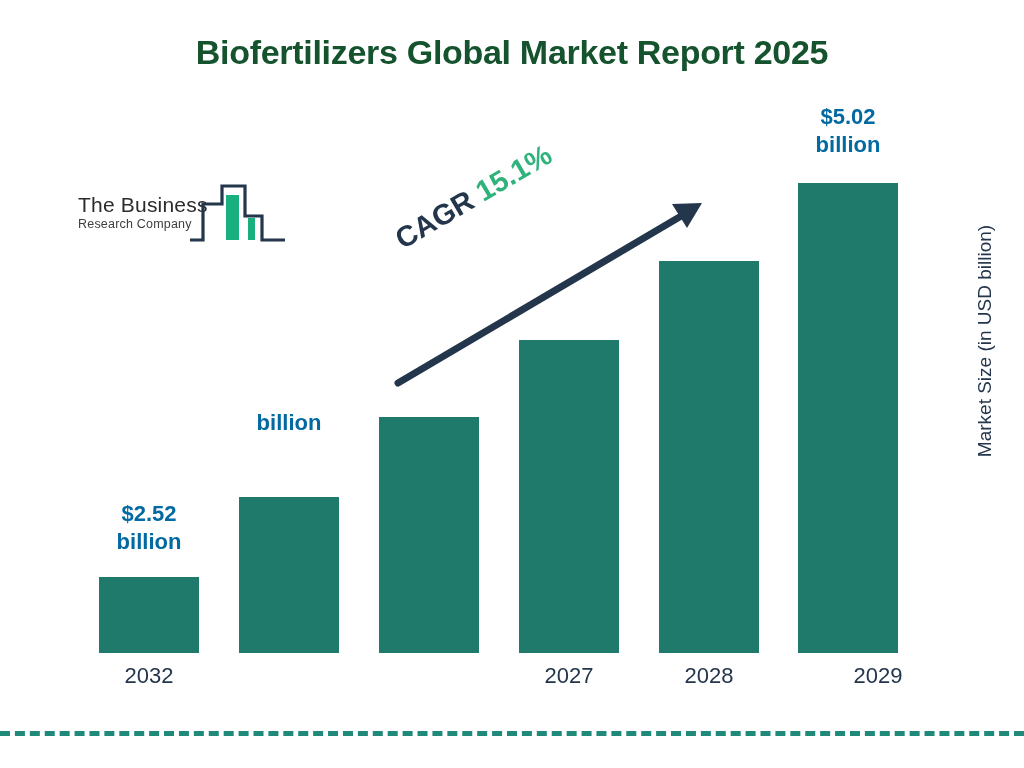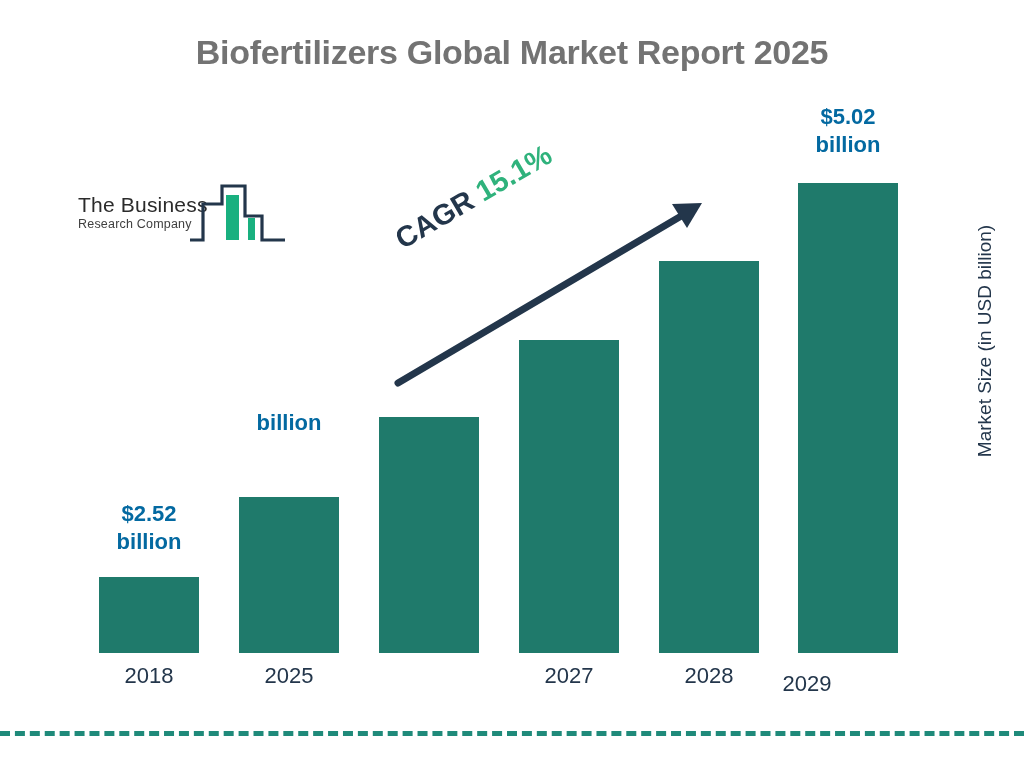--- a/index.html
+++ b/index.html
@@ -22,21 +22,21 @@
 
   
   #chart-title {
     position: absolute;
     top: 33px;
     left: 0;
     width: 1024px;
     text-align: center;
     font-size: 34px;
     font-weight: bold;
-    color: #737373;
+    color: #14532d;
     letter-spacing: -0.3px;
     font-family: "Liberation Sans", sans-serif;
   }
 
   
   #logo {
     position: absolute;
     left: 78px;
     top: 176px;
     width: 205px;
@@ -187,25 +187,24 @@
 
     <div class="bar-value" style="left:224px; top:409px;">
       <div>billion</div>
     </div>
 
     <div class="bar-value" style="left:783px; top:103px;">
       <div>$5.02</div>
       <div>billion</div>
     </div>
 
-    <div class="x-tick" style="left:84px;">2018</div>
-    <div class="x-tick" style="left:224px;">2025</div>
+    <div class="x-tick" style="left:84px;">2032</div>
     <div class="x-tick" style="left:504px;">2027</div>
     <div class="x-tick" style="left:644px;">2028</div>
-    <div class="x-tick" style="left:742px;margin-top:8px;">2029</div>
+    <div class="x-tick" style="left:813px;">2029</div>
 
     <svg id="arrow-svg" viewBox="0 0 1024 768" xmlns="http://www.w3.org/2000/svg">
       <line x1="398" y1="383" x2="688" y2="212" stroke="#23364b" stroke-width="7" stroke-linecap="round"></line>
       <polygon points="702,203 672,204 687,228" fill="#23364b"></polygon>
     </svg>
 
     <div id="cagr-group">
       <span id="cagr-label">CAGR</span><span id="cagr-value">15.1%</span>
     </div>
 

